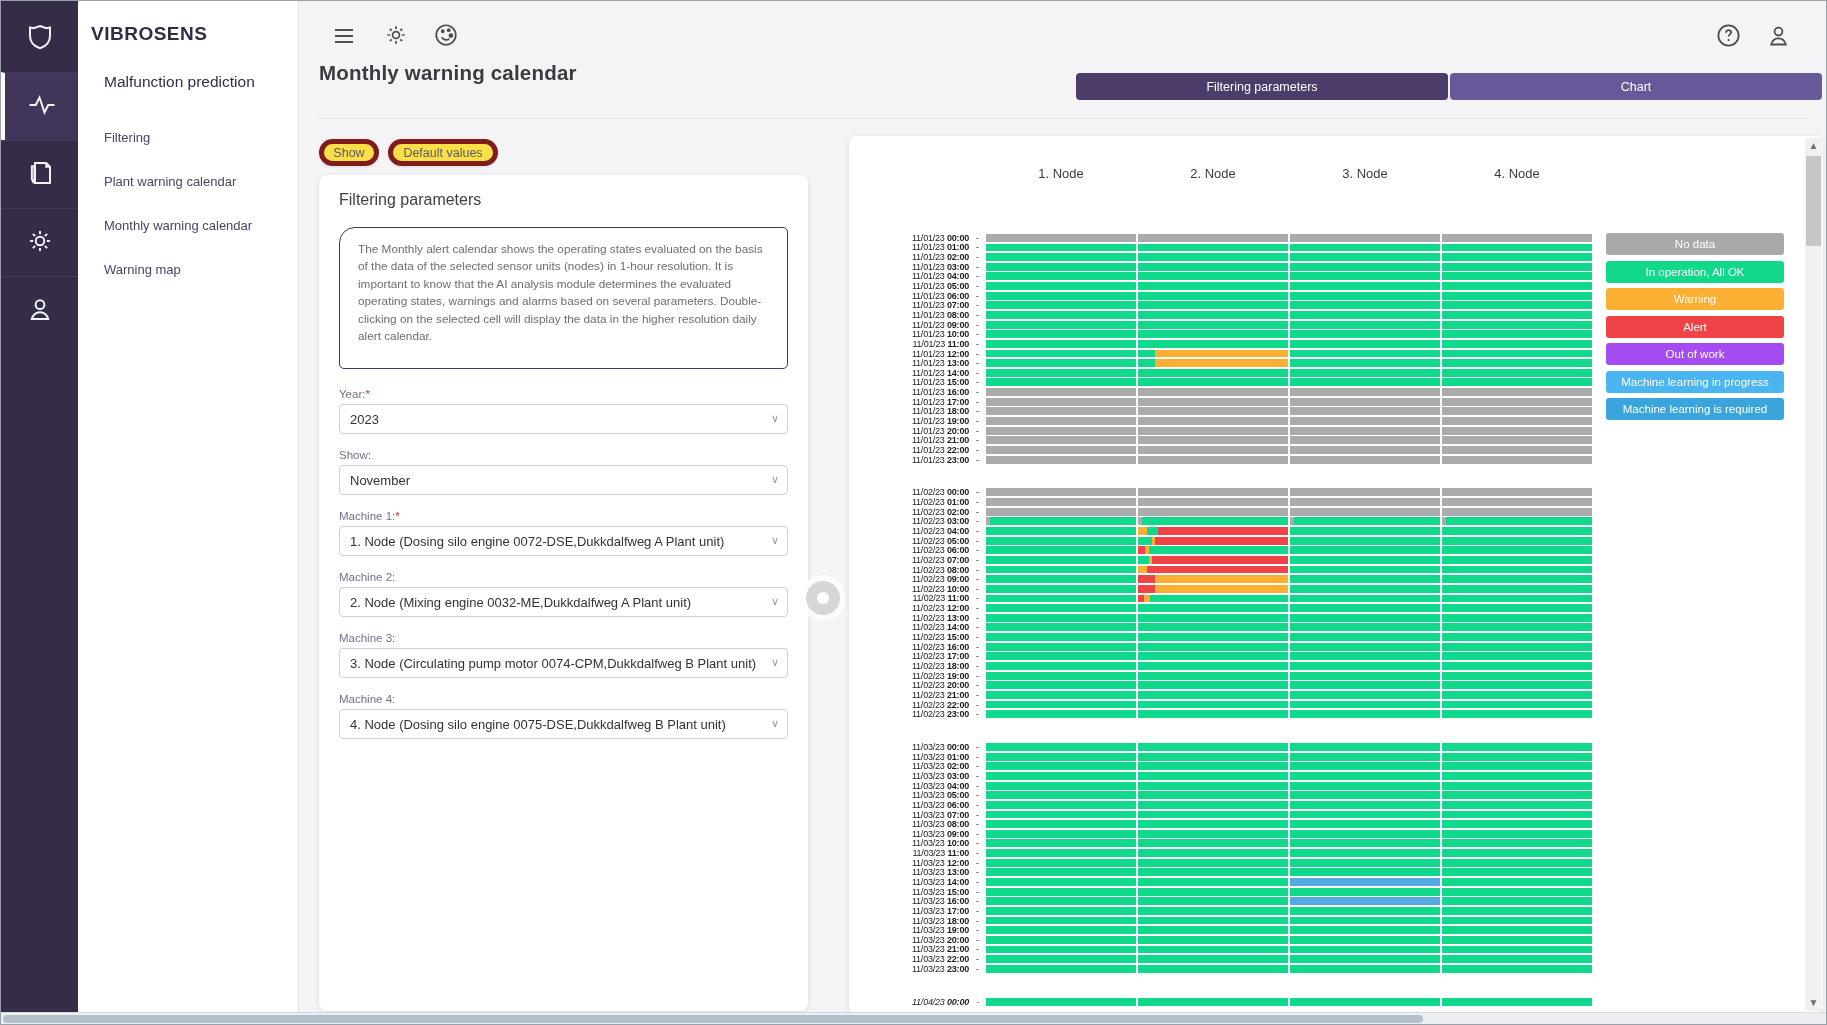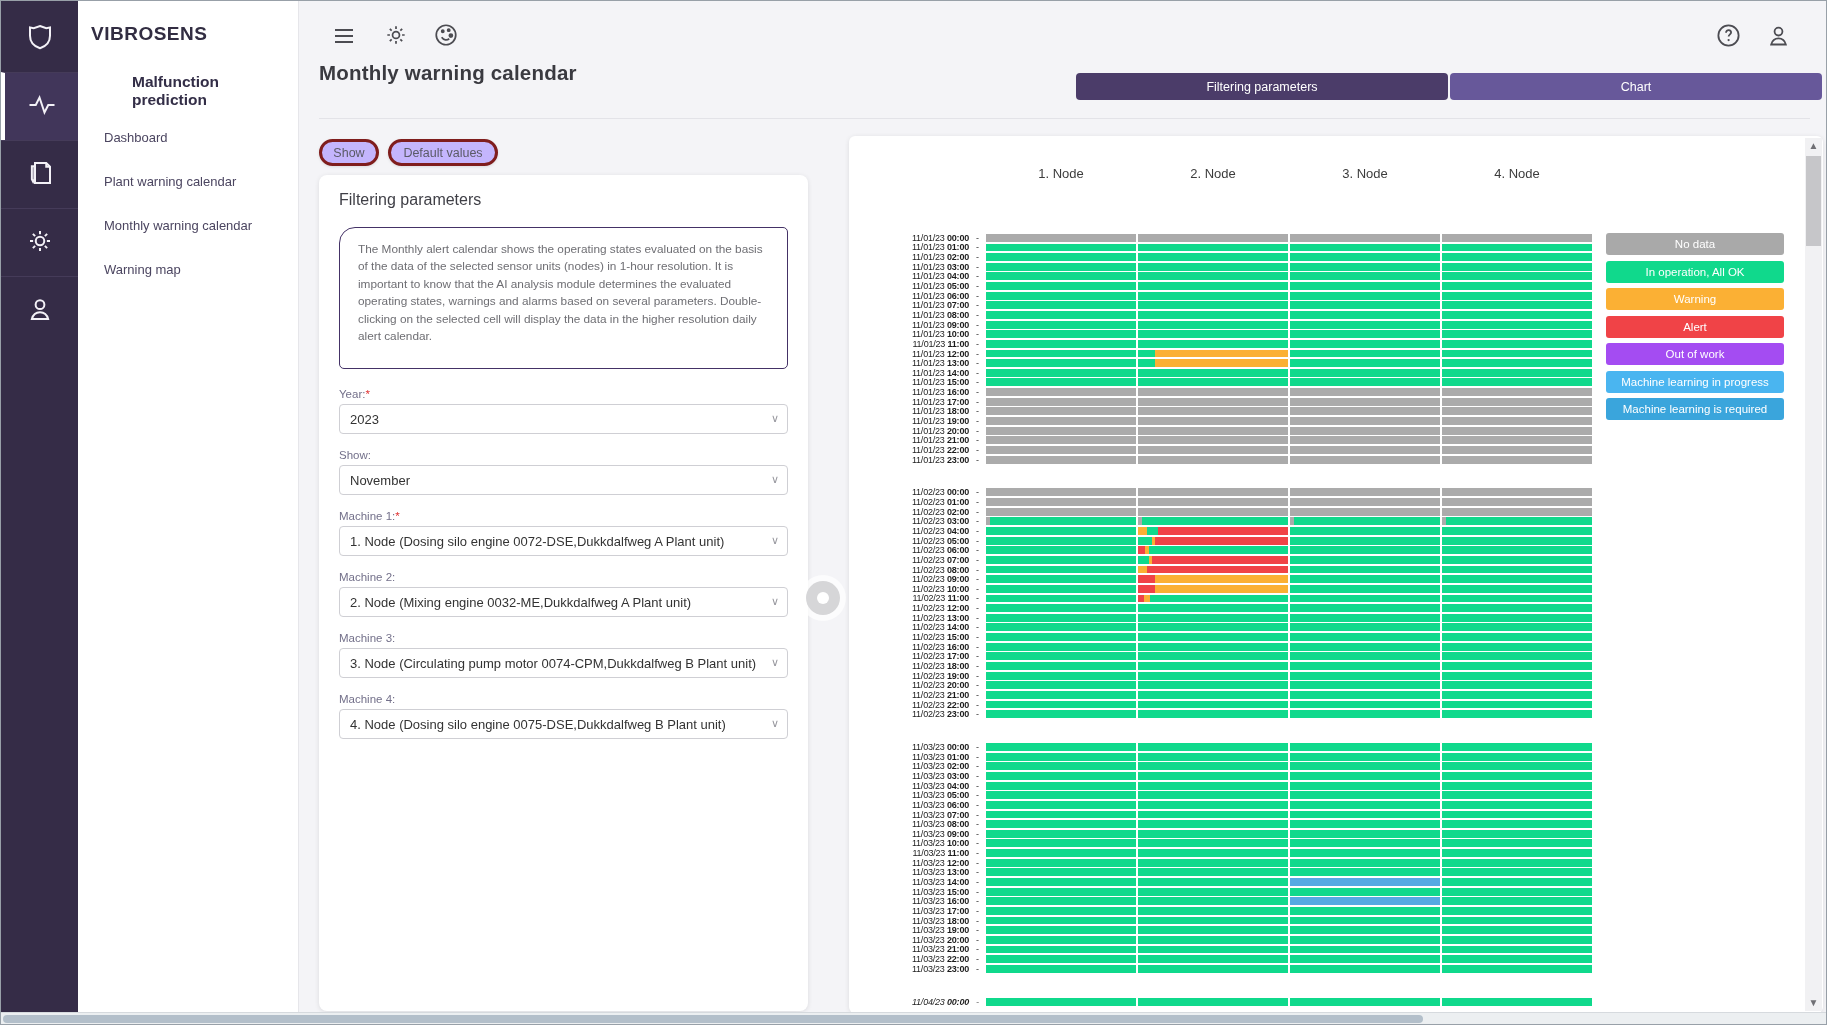--- a/index.html
+++ b/index.html
@@ -16,43 +16,43 @@
     border-top:1px solid #453b59; cursor:pointer; }
   .ibar-item.active { background:#41365a; border-left:4px solid #ffffff; }
   .ibar-item svg, .ibar-logo svg { stroke:#f3f1f7; }
 
   
   .menubar { position:absolute; left:77px; top:0; width:221px; height:100%;
     background:#ffffff; border-right:1px solid #e6e6ea; z-index:4; }
   .brand { position:absolute; left:13px; top:22px; font-size:19px; font-weight:bold;
     color:#322d42; letter-spacing:.5px; }
   .nav-section { position:absolute; left:26px; top:72px; font-size:15.5px;
-    font-weight:bold; color:#332e47;margin-left:28px; }
+    font-weight:normal; color:#332e47; }
   .nav-items { position:absolute; left:26px; top:115px; width:190px; }
   .nav-item { font-size:13px; color:#4b4560; padding:14px 0 15px 0; cursor:pointer; }
 
   
   .main { position:absolute; left:298px; top:0; right:0; bottom:0; }
   .topbar-icon { position:absolute; cursor:pointer; color:#4c4c52; }
   .ham { left:32px; top:23px; }
   .gear2 { left:84px; top:21px; }
   .palette { left:134px; top:21px; }
   .help { right:84px; top:21px; }
   .user2 { right:34px; top:21px; }
   .page-title { position:absolute; left:20px; top:60px; font-size:20.5px;
     font-weight:bold; color:#3a3a40; letter-spacing:.2px; }
   .tabs { position:absolute; right:4px; top:72px; display:flex; gap:2px; }
   .tab { width:372px; height:27px; color:#fff; font-size:12.5px; display:flex;
     align-items:center; justify-content:center; border-radius:4px; cursor:pointer; }
   .tab.t1 { background:#4b3c69; }
   .tab.t2 { background:#67589a; }
   .title-divider { position:absolute; left:20px; right:16px; top:117px; height:1px;
     background:#e3e3e8; }
-  .pill { position:absolute; top:138px; height:27px; background:#c4b5fd;
-    border:3px solid #7f1d1d; border-radius:14px; font-size:12.5px; color:#5a5a66;
+  .pill { position:absolute; top:138px; height:27px; background:#fde047;
+    border:5px solid #7f1d1d; border-radius:14px; font-size:12.5px; color:#5a5a66;
     display:flex; align-items:center; justify-content:center; cursor:pointer;
     box-shadow:0 1px 3px rgba(0,0,0,.10); }
   .pill.show { left:20px; width:60px; }
   .pill.defaults { left:89px; width:110px; }
 
   
   .filter-card { position:absolute; left:20px; top:174px; width:489px; height:836px;
     background:#fff; border-radius:8px; box-shadow:0 1px 5px rgba(0,0,0,.10); }
   .filter-heading { position:absolute; left:20px; top:16px; font-size:16px; color:#3f3f46; }
   .filter-desc { position:absolute; left:20px; top:52px; width:449px; height:142px;
@@ -152,21 +152,21 @@
             <path d="M5.5 20 C6.5 16 9 14.5 12 14.5 C15 14.5 17.5 16 18.5 20 Z"></path>
         </svg>
       </span>
     </div>
   </aside>
 
   <aside class="menubar">
     <div class="brand">VIBROSENS</div>
     <div class="nav-section">Malfunction prediction</div>
     <nav class="nav-items" id="nav-items">
-        <div class="nav-item">Dashboard</div>
+        <div class="nav-item">Filtering</div>
         <div class="nav-item">Plant warning calendar</div>
         <div class="nav-item">Monthly warning calendar</div>
         <div class="nav-item">Warning map</div>
       </nav>
   </aside>
 
   <main class="main">
 
     <span class="topbar-icon ham">
       <svg width="26" height="24" viewBox="0 0 24 24" fill="none" stroke="#4c4c52" stroke-width="2.2">

